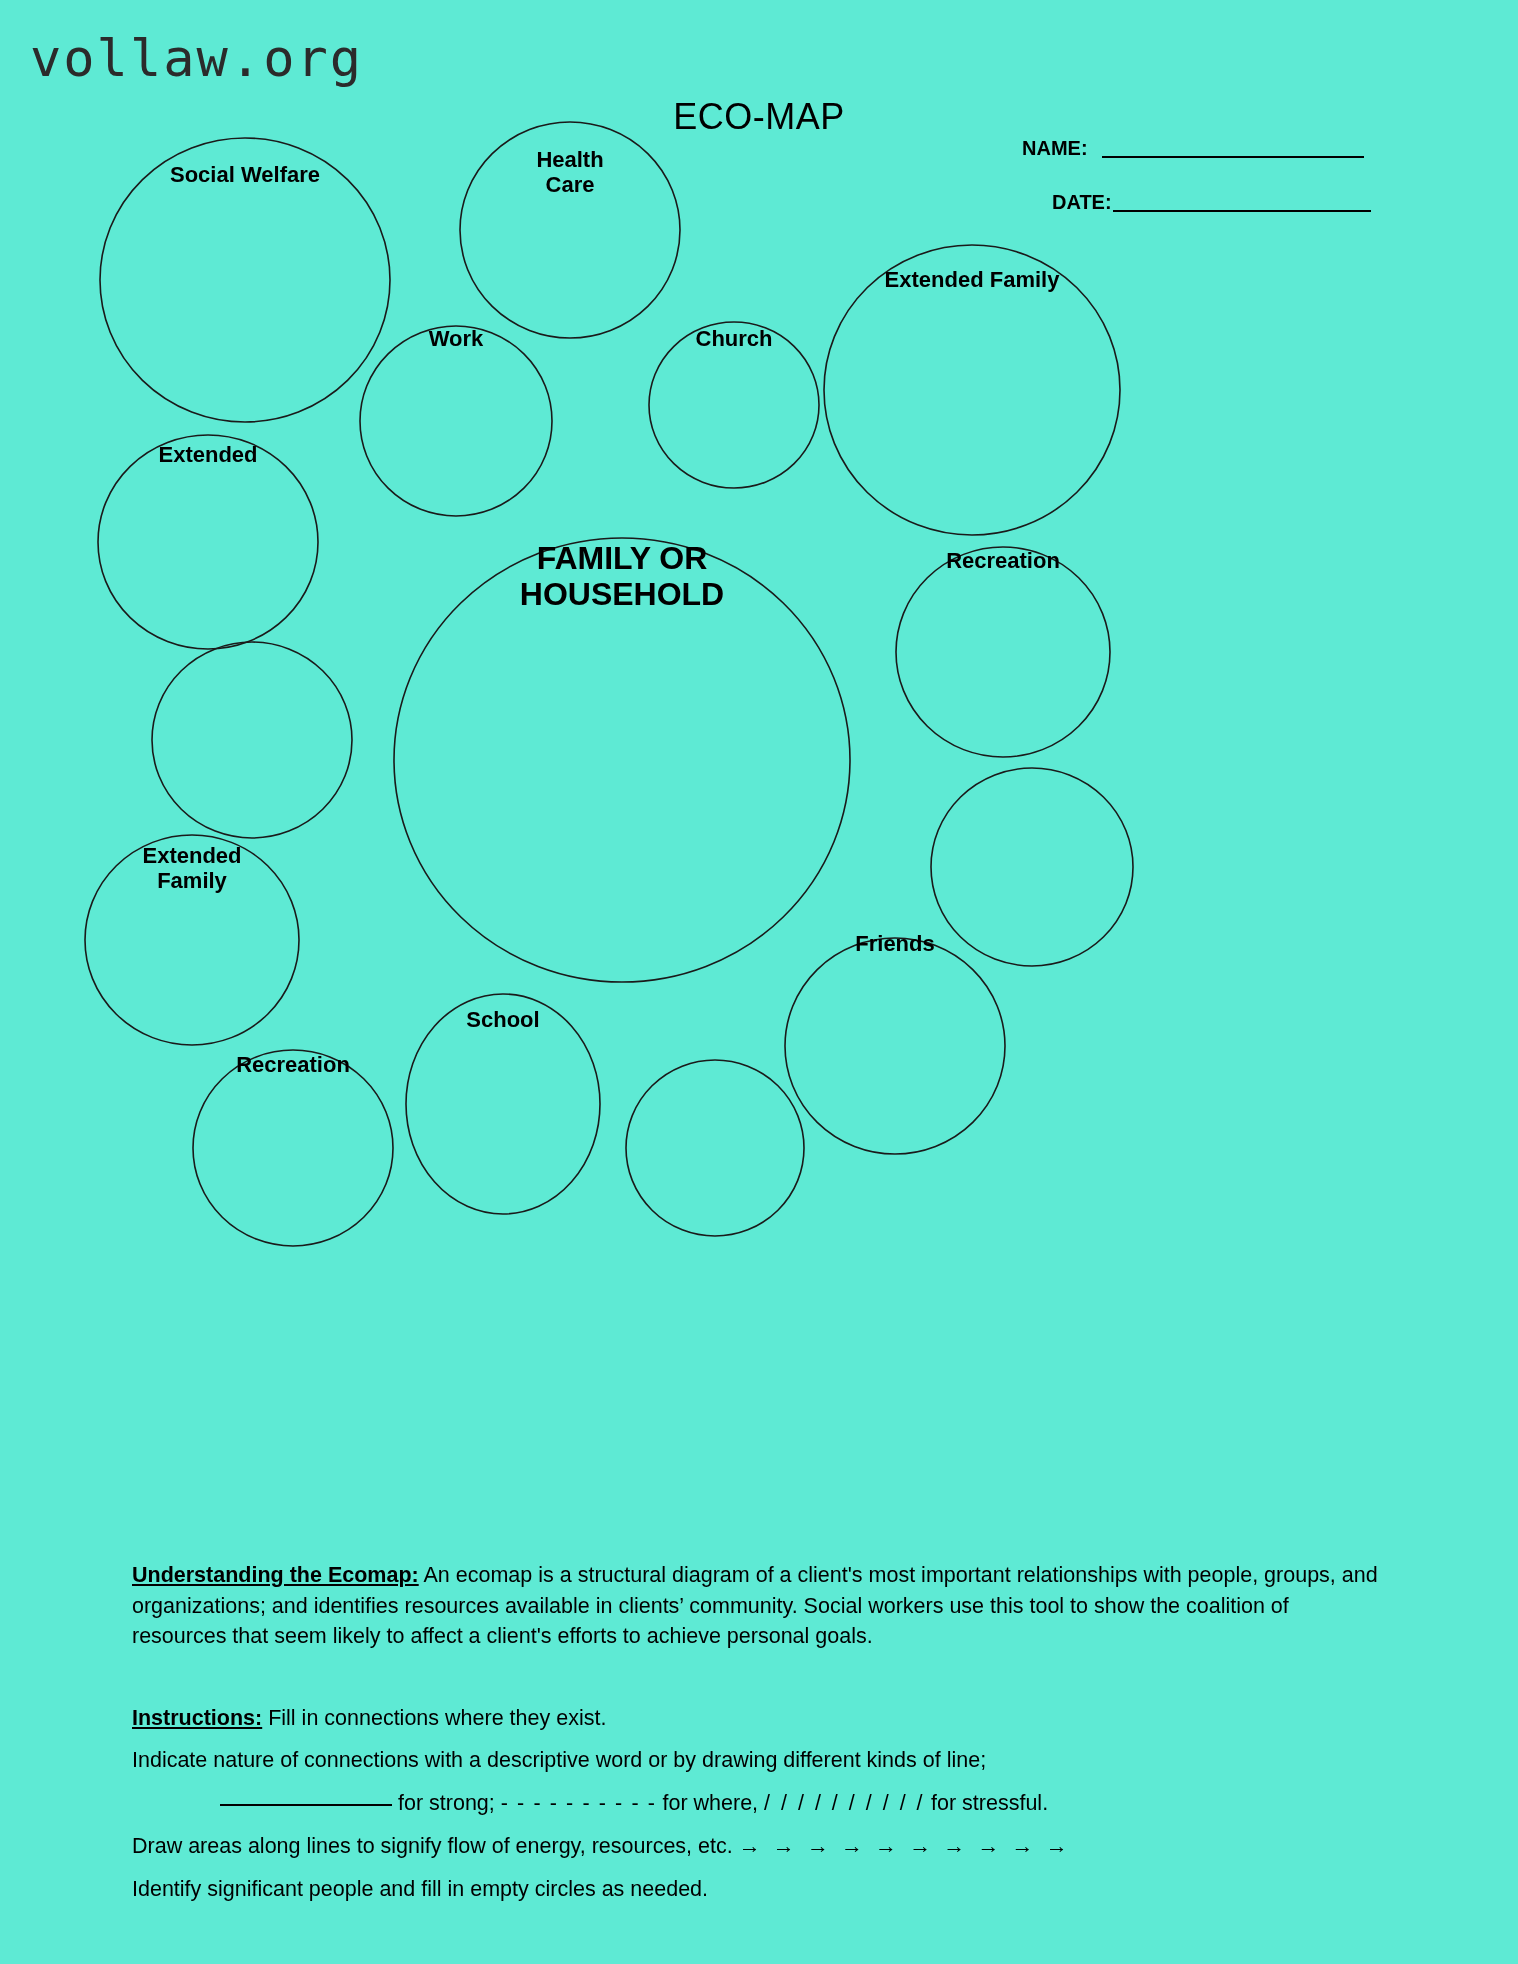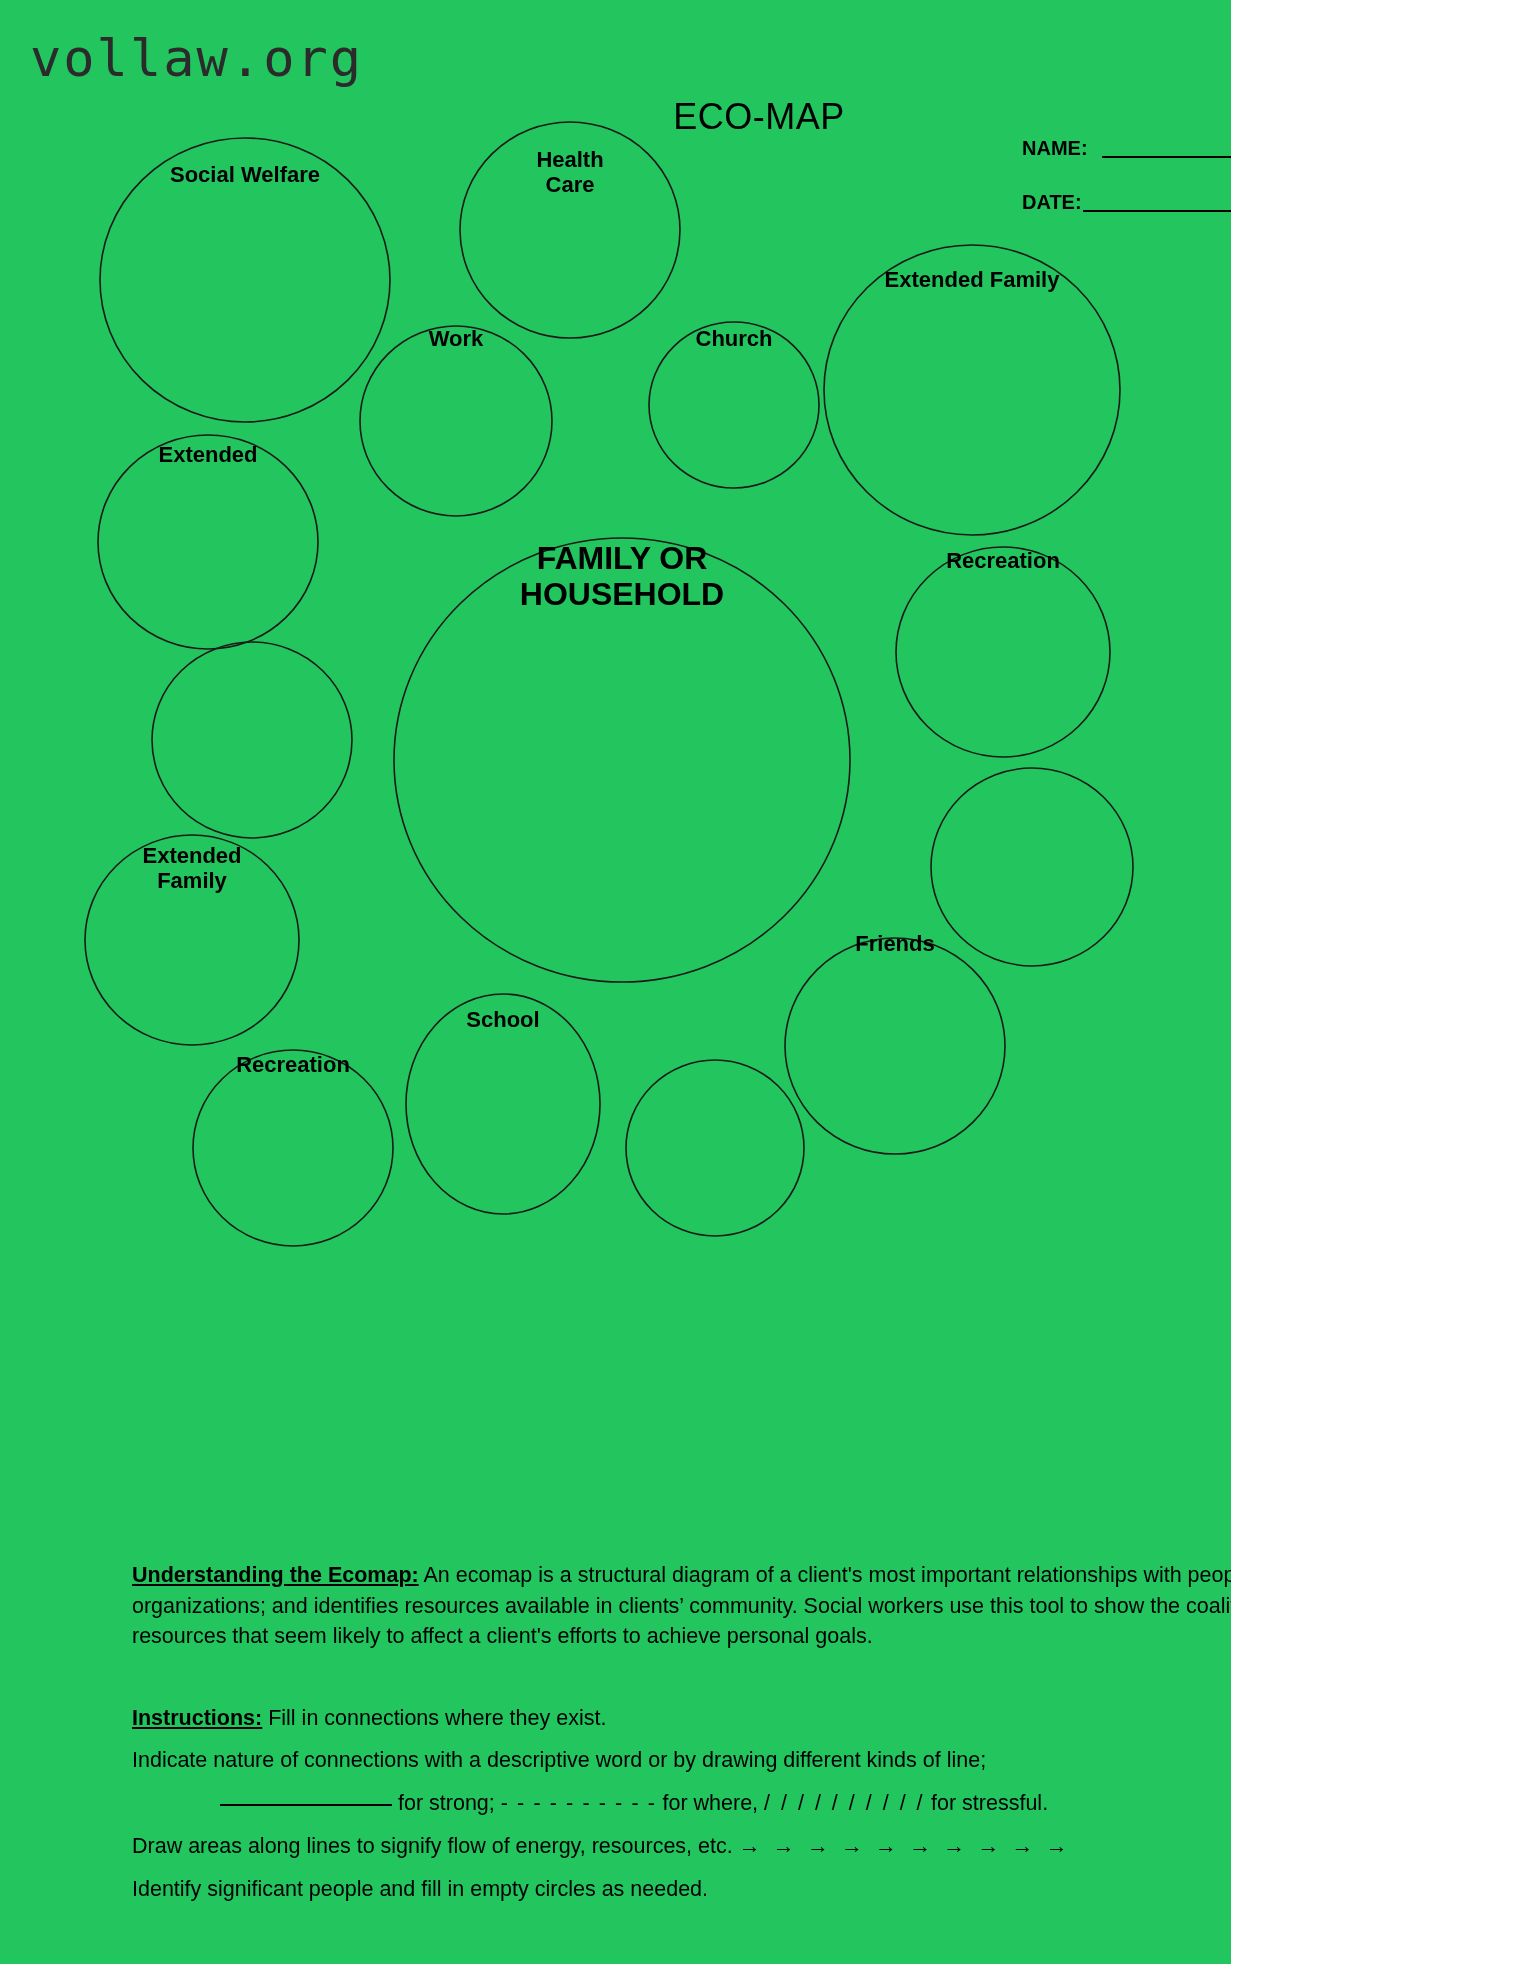--- a/index.html
+++ b/index.html
@@ -7,23 +7,23 @@
     margin: 0;
     padding: 0;
     background: #ffffff;
   }
   body {
     font-family: "Liberation Sans", sans-serif;
     color: #000000;
   }
   #page {
     position: relative;
-    width: 1231px;
+    width: 1518px;
     height: 1964px;
-    background: #22c55e;
+    background: #5eead4;
     overflow: hidden;
   }
 
   
   #watermark {
     position: absolute;
     left: 30px;
     top: 28px;
     font-family: "DejaVu Sans Mono", "Liberation Mono", monospace;
     font-size: 52px;
@@ -47,21 +47,21 @@
   
   .field-row {
     position: absolute;
     display: flex;
     align-items: flex-end;
     font-size: 20px;
     font-weight: bold;
     white-space: nowrap;
   }
   #name-row { left: 1022px; top: 138px; }
-  #date-row { left: 1022px; top: 192px; }
+  #date-row { left: 1052px; top: 192px; }
   .field-label { line-height: 1; }
   .field-rule {
     display: inline-block;
     border-bottom: 2.4px solid #000;
     height: 1px;
   }
   #name-rule { width: 262px; margin-left: 14px; }
   #date-rule { width: 258px; margin-left: 1px; }
 
   

